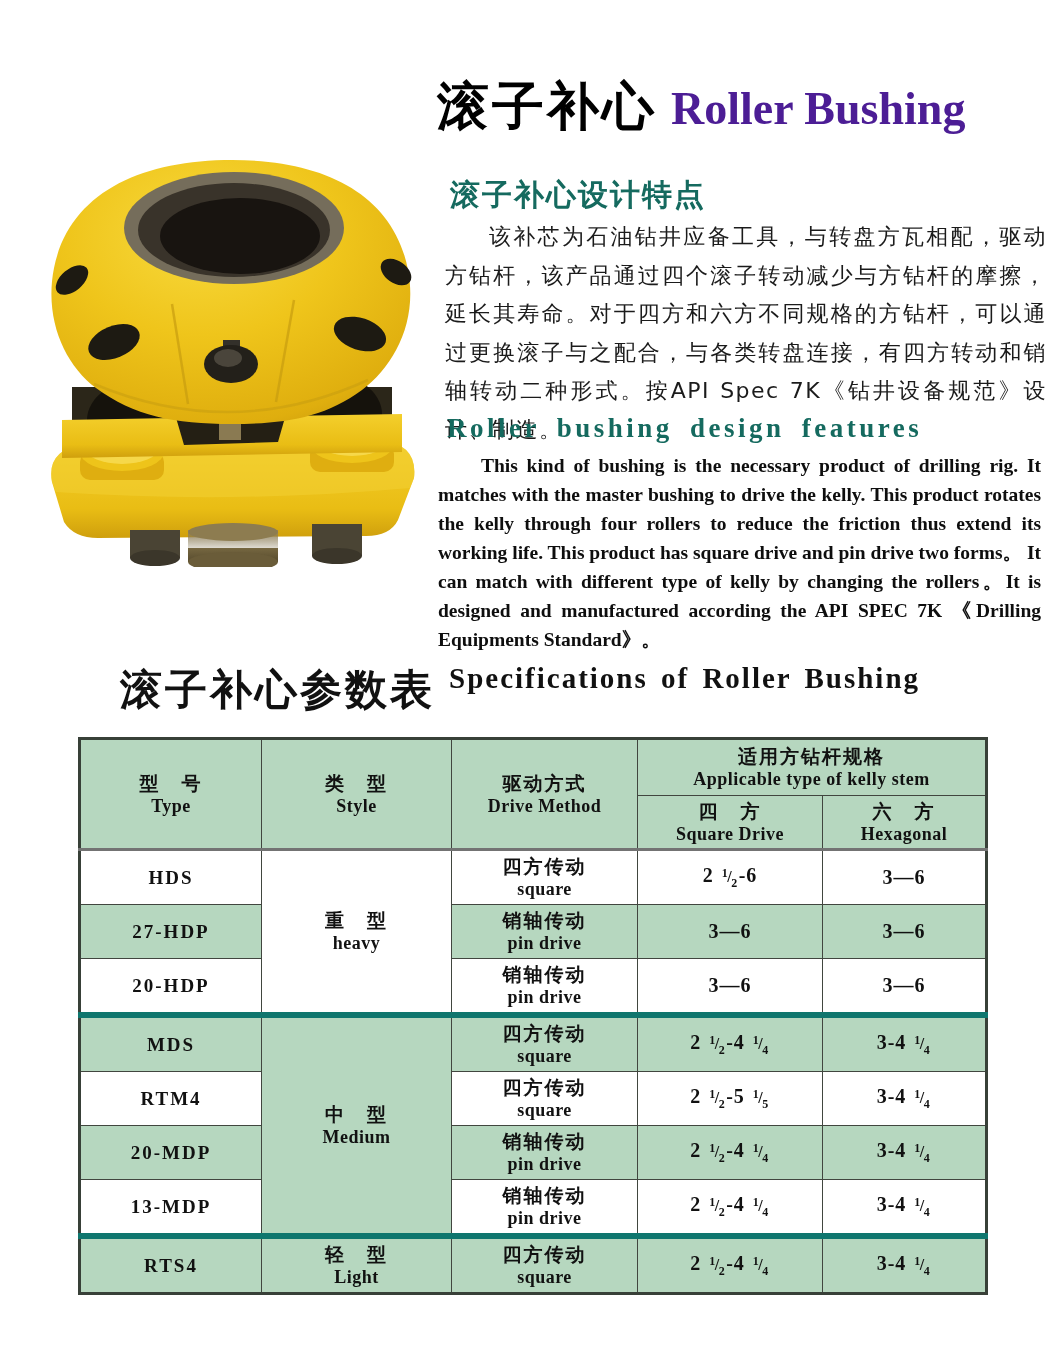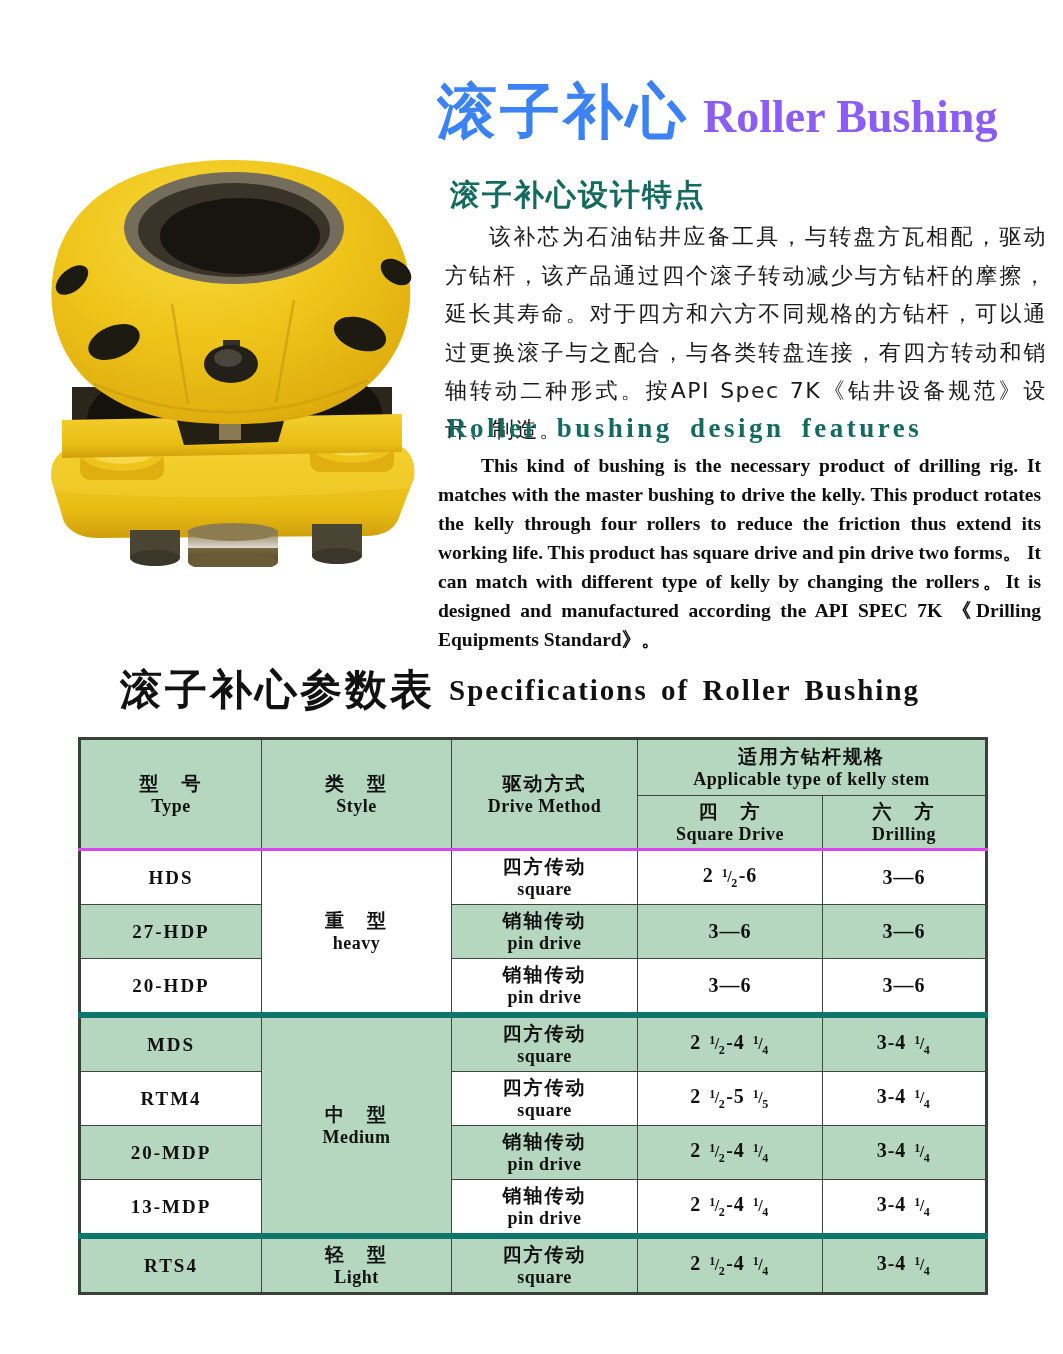--- a/index.html
+++ b/index.html
@@ -10,27 +10,27 @@
     background:#ffffff;
     font-family:"Liberation Sans","DejaVu Sans",sans-serif;
     overflow:hidden;
   }
   
   .title-block{
     position:absolute;left:437px;top:72px;
     display:flex;align-items:baseline;white-space:nowrap;
   }
   .title-zh{
-    font-size:60px;font-weight:900;color:#3b82f6;
+    font-size:52px;font-weight:900;color:#000000;
     letter-spacing:3px;
     font-family:"DejaVu Sans","Liberation Sans",sans-serif;
     text-align:right;
   }
   .title-en{
-    font-size:46px;font-weight:700;color:#8b5cf6;
+    font-size:46px;font-weight:700;color:#4c1d95;
     margin-left:14px;
     font-family:"Liberation Serif","DejaVu Serif",serif;
   }
   
   .design-heading-zh{
     position:absolute;left:450px;top:175px;
     font-size:30px;font-weight:900;color:#156a5f;
     letter-spacing:2px;white-space:nowrap;
   }
   .design-body-zh{
@@ -49,21 +49,21 @@
     position:absolute;left:438px;top:451px;width:603px;
     font-size:19.5px;font-weight:700;line-height:29px;color:#0e0e0e;
     text-align:justify;text-indent:2.2em;
     font-family:"Liberation Serif","DejaVu Serif",serif;
   }
   
   .photo{position:absolute;left:22px;top:152px;width:420px;height:415px;}
   
   .spec-heading{
     position:absolute;left:120px;top:662px;
-    display:flex;align-items:center;white-space:nowrap;
+    display:flex;align-items:flex-start;white-space:nowrap;
   }
   .spec-heading-zh{
     font-size:42px;font-weight:900;color:#111;
     letter-spacing:3px;
     font-family:"DejaVu Serif","Liberation Serif",serif;
   }
   .spec-heading-en{
     font-size:29px;font-weight:700;color:#111;
     margin-left:14px;letter-spacing:2px;word-spacing:4px;
     font-family:"Liberation Serif","DejaVu Serif",serif;
@@ -75,21 +75,21 @@
     font-family:"Liberation Serif","DejaVu Serif",serif;
   }
   table.spec th,table.spec td{
     border:1.5px solid #41463f;
     padding:0;text-align:center;vertical-align:middle;
     background:#ffffff;color:#111;
   }
   table.spec{border:3px solid #384038;}
   table.spec th{background:#b6d7bf;font-weight:700;}
   .shade{background:#b6d7bf !important;}
-  tbody tr:first-child td{border-top:3px solid #d946ef;margin-top:40px;}
+  tbody tr:first-child td{border-top:3px solid #737373;margin-top:40px;}
   tr.group-top td{border-top:6px solid #0f766e;}
   .zh-line{font-size:19px;font-weight:700;letter-spacing:2px;line-height:24px;
            font-family:"DejaVu Sans","Liberation Sans",sans-serif;}
   .en-line{font-size:18px;font-weight:700;line-height:23px;letter-spacing:0.5px;
            font-family:"Liberation Serif","DejaVu Serif",serif;}
   th.group-hd{height:55px;margin-top:26px;}
   th.sub-hd{height:52px;}
   td{height:53px;}
   td.c-type{font-size:19px;font-weight:700;letter-spacing:2px;}
   td.c-val{font-size:20px;font-weight:700;letter-spacing:1px;}
@@ -221,21 +221,21 @@
           <div class="en-line">Applicable type of kelly stem</div>
         </th>
       </tr>
       <tr>
         <th class="sub-hd">
           <div class="zh-line">四　方</div>
           <div class="en-line">Square Drive</div>
         </th>
         <th class="sub-hd">
           <div class="zh-line">六　方</div>
-          <div class="en-line">Drilling</div>
+          <div class="en-line">Hexagonal</div>
         </th>
       </tr>
     </thead>
     <tbody>
         <tr>
           <td class="c-type">HDS</td>
           <td rowspan="3" class="c-style">
             <div class="zh-line">重　型</div>
             <div class="en-line">heavy</div>
           </td>

